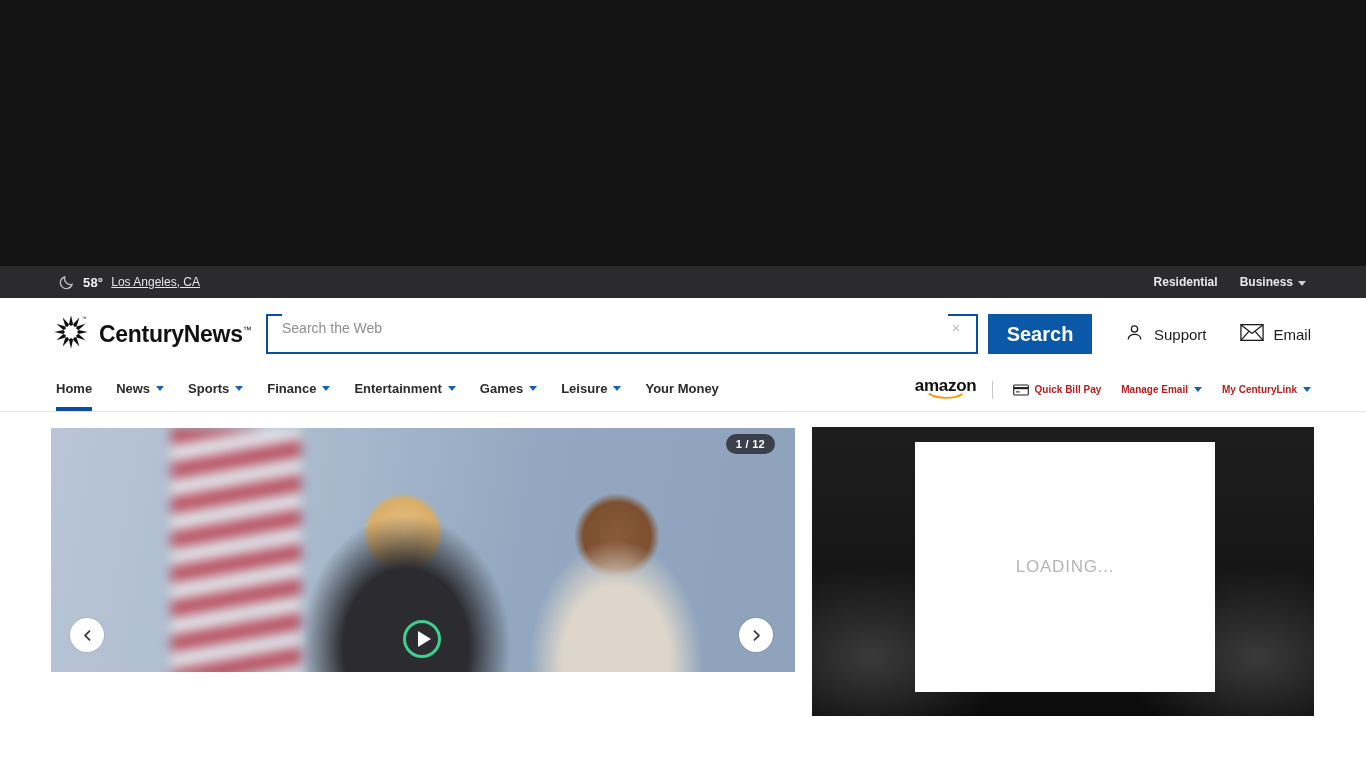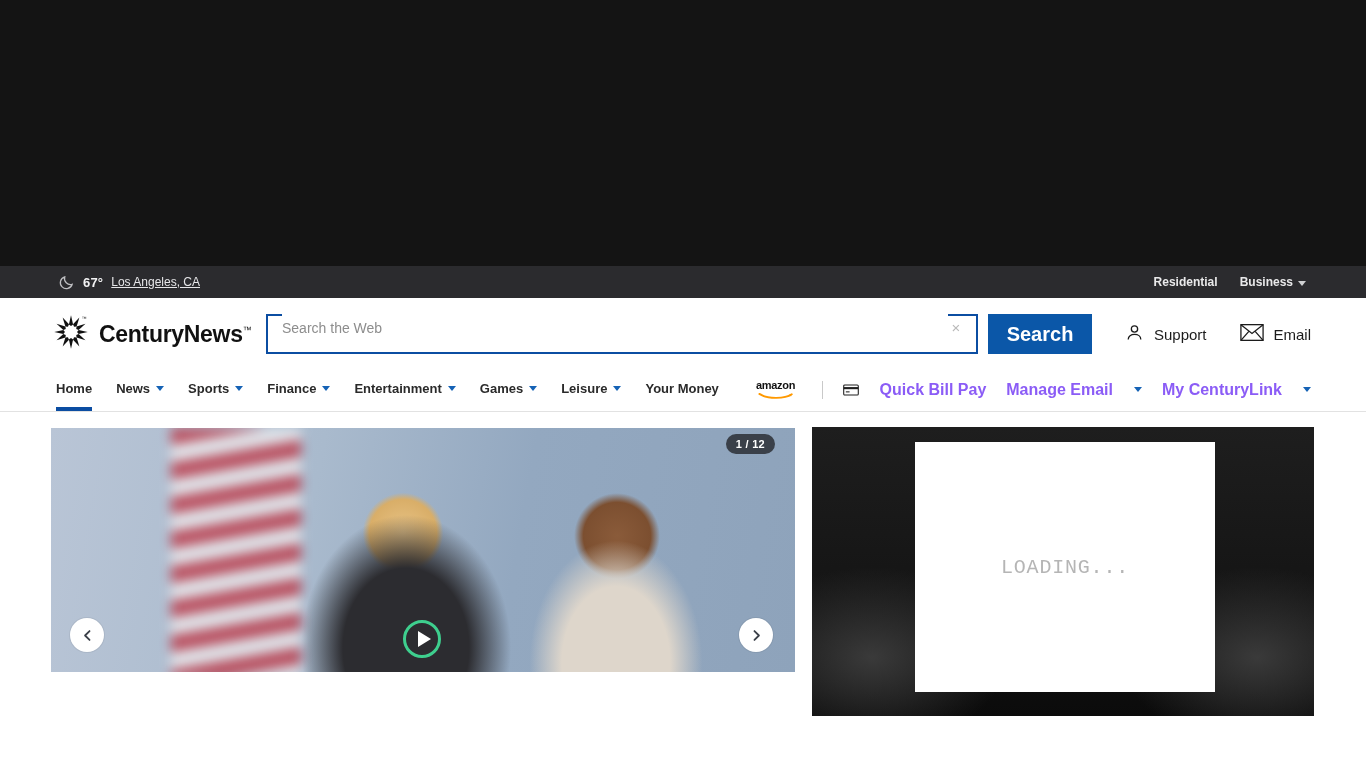--- a/index.html
+++ b/index.html
@@ -112,26 +112,26 @@
   }
   .nav-item.active::after {
     content:""; position:absolute; left:0; right:0; bottom:0;
     height:4px; background:#0b4da2;
   }
   .nav-right {
     margin-left:auto; margin-right:55px;
     display:flex; align-items:center; gap:20px; padding-bottom:12px;
   }
   .amazon-logo { display:flex; flex-direction:column; align-items:center; width:52px; cursor:pointer; }
-  .amazon-word { font-size:11px; font-weight:bold; color:#111; letter-spacing:-0.3px; line-height:11px; }
+  .amazon-word { font-size:17px; font-weight:bold; color:#111; letter-spacing:-0.3px; line-height:11px; }
   .amazon-smile { width:40px; height:7px; display:block; margin-top:1px; }
   .nav-divider { width:1px; height:18px; background:#c9c9c9; }
   .nav-r-item {
-    display:flex; align-items:center; gap:21px;
-    font-size:16px; font-weight:bold; color:#8b5cf6; cursor:pointer;
+    display:flex; align-items:center; gap:6px;
+    font-size:10px; font-weight:bold; color:#b91c1c; cursor:pointer;
   }
   .card-icon { width:16px; height:12px; display:block; }
 
   
   .main {
     position:absolute; left:0; top:412px; width:1366px; height:356px; background:#fff;
   }
   .carousel {
     position:absolute; left:51px; top:16px;
     width:744px; height:244px;
@@ -194,35 +194,35 @@
     background:
       radial-gradient(ellipse 180px 120px at 60px 230px, #3a3a3a 0%, rgba(58,58,58,0) 75%),
       radial-gradient(ellipse 180px 120px at 445px 230px, #3a3a3a 0%, rgba(58,58,58,0) 75%),
       linear-gradient(180deg, #1e1e1e 0%, #151515 55%, #0b0b0b 100%);
   }
   .ad-card {
     position:absolute; left:103px; top:15px;
     width:300px; height:250px; background:#fff;
     display:flex; align-items:center; justify-content:center;
   }
-  .ad-loading { color:#b5b5b5; font-size:20px; letter-spacing:.8px;font-family:Liberation Mono, monospace; }
+  .ad-loading { color:#b5b5b5; font-size:17px; letter-spacing:.8px; }
 </style>
 </head>
 <body>
 
 <div class="top-slot"></div>
 
 <div class="utility-bar">
   <div class="util-left">
     <span>
       <svg class="moon-icon" viewBox="0 0 24 24" fill="none" stroke="#bfbfc2" stroke-width="1.8">
         <path d="M20 14.5A8.5 8.5 0 0 1 9.5 4a8.5 8.5 0 1 0 10.5 10.5z"></path>
       </svg>
     </span>
-    <span class="temp">67°</span>
+    <span class="temp">58°</span>
     <span class="city-link">Los Angeles, CA</span>
   </div>
   <div class="util-right">
     <span class="item">
       <span>Residential</span>
     </span>
     <span class="item">
       <span>Business</span>
       <i class="caret"></i>
     </span>

